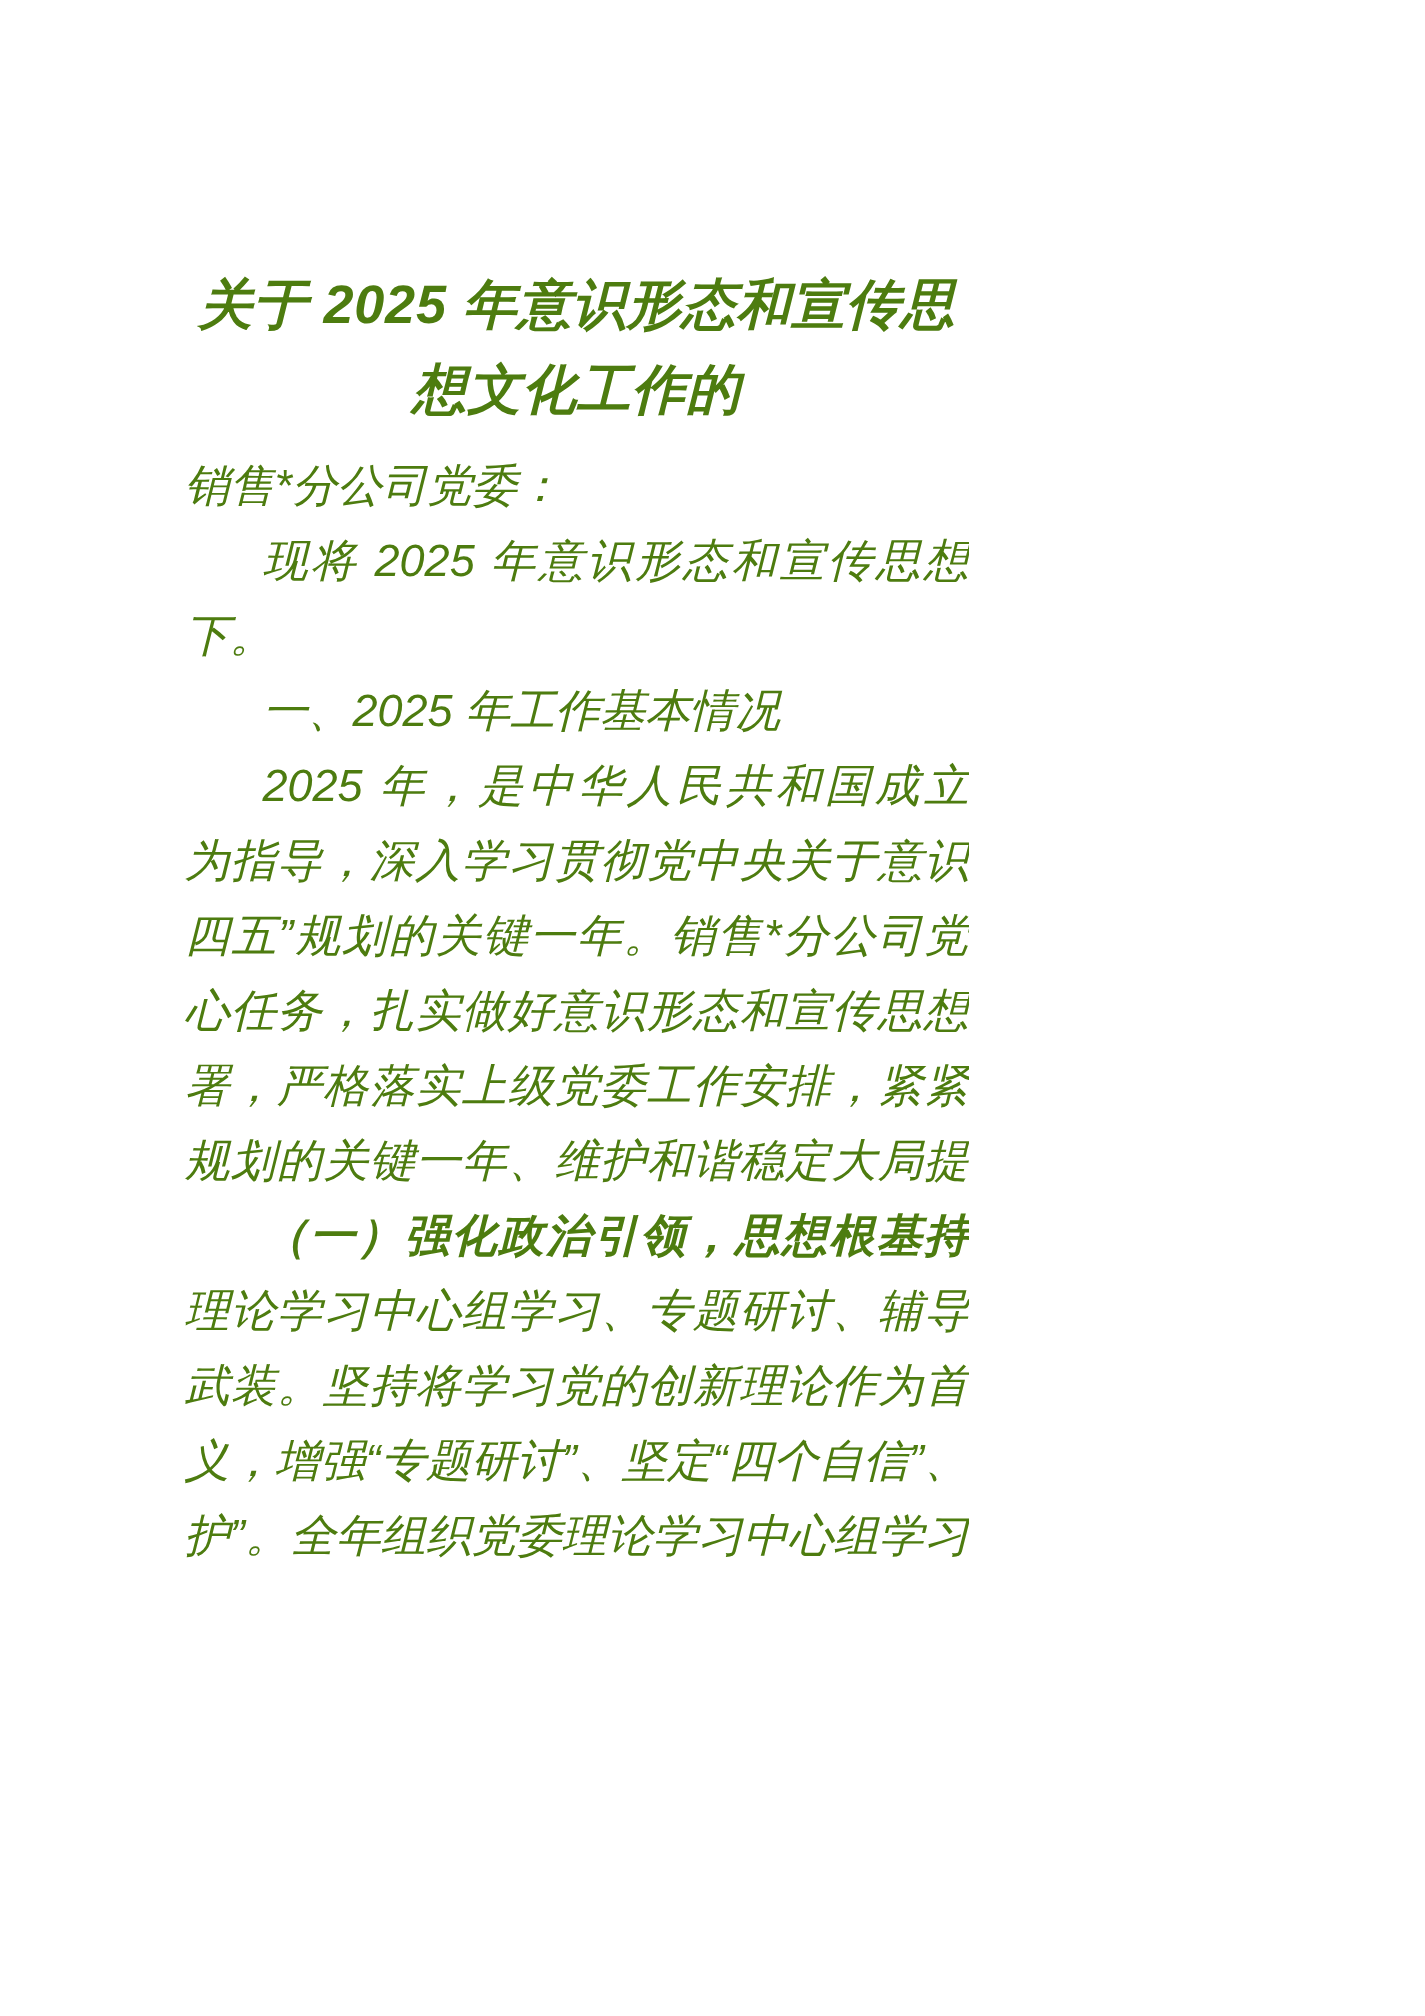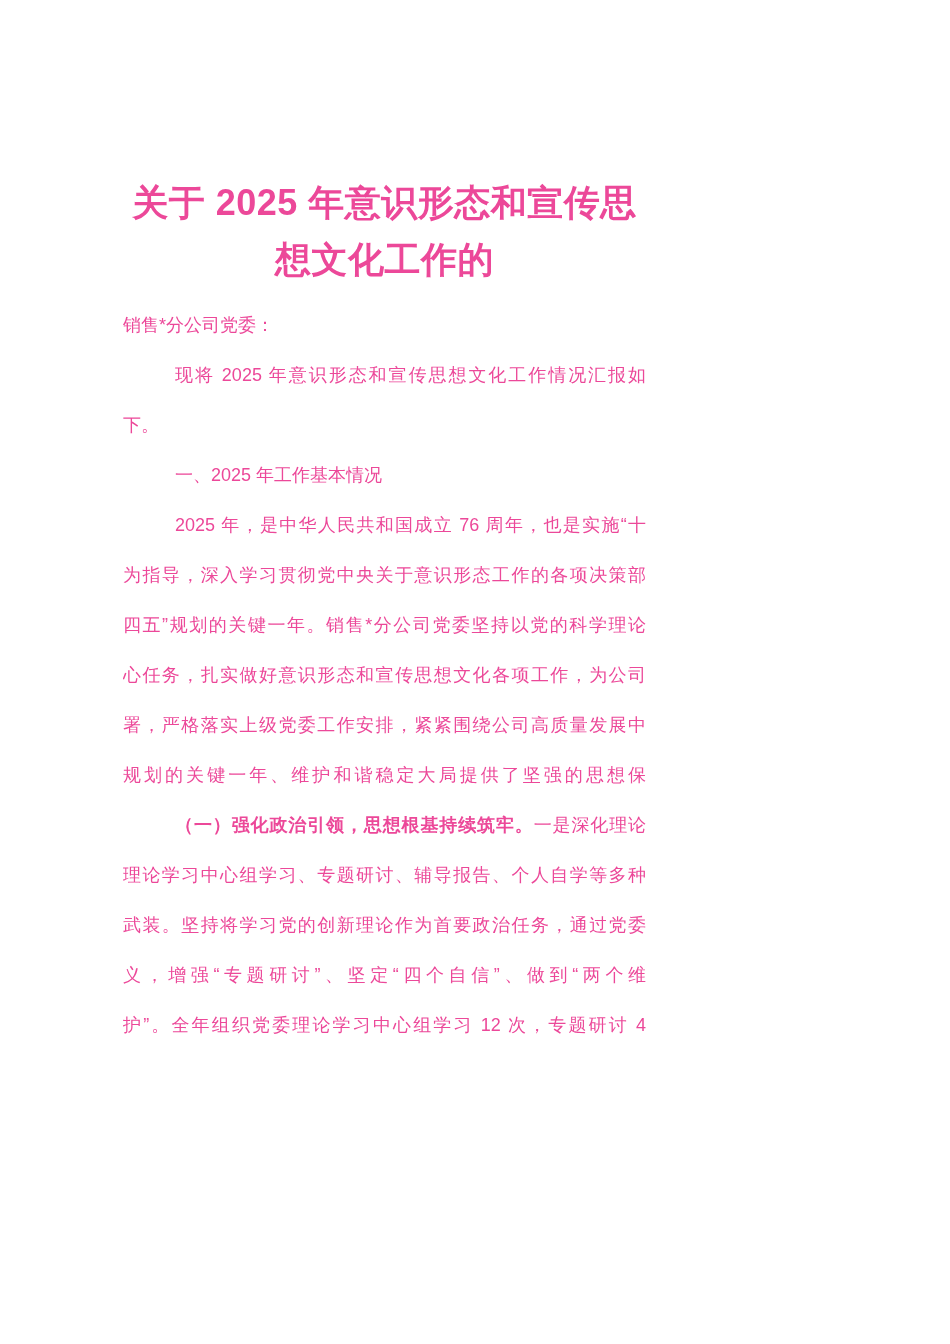--- a/index.html
+++ b/index.html
@@ -5,38 +5,39 @@
   html, body {
     margin: 0;
     padding: 0;
     background: #ffffff;
   }
   .page {
     position: relative;
     width: 766px;
     height: 1344px;
     background: #ffffff;
-    color: #ec4899;
+    color: #4d7c0f;
     font-family: "Liberation Sans", "DejaVu Sans", sans-serif;
     overflow: hidden;
+    font-style: italic;
   }
   .doc {
     padding: 174px 120px 0 123px; 
   }
   .title {
     margin: 0;
     font-size: 36px;
     font-weight: bold;
     line-height: 57px;
     text-align: center;
     letter-spacing: 0.5px;
   }
   .doc-body {
     margin-top: 12px;
-    font-size: 18px;
+    font-size: 30px;
     line-height: 50px;
   }
   .line {
     height: 50px;
     overflow: hidden;
     text-align: justify;
     text-align-last: left;
   }
   .line.fill {
     text-align-last: justify;

